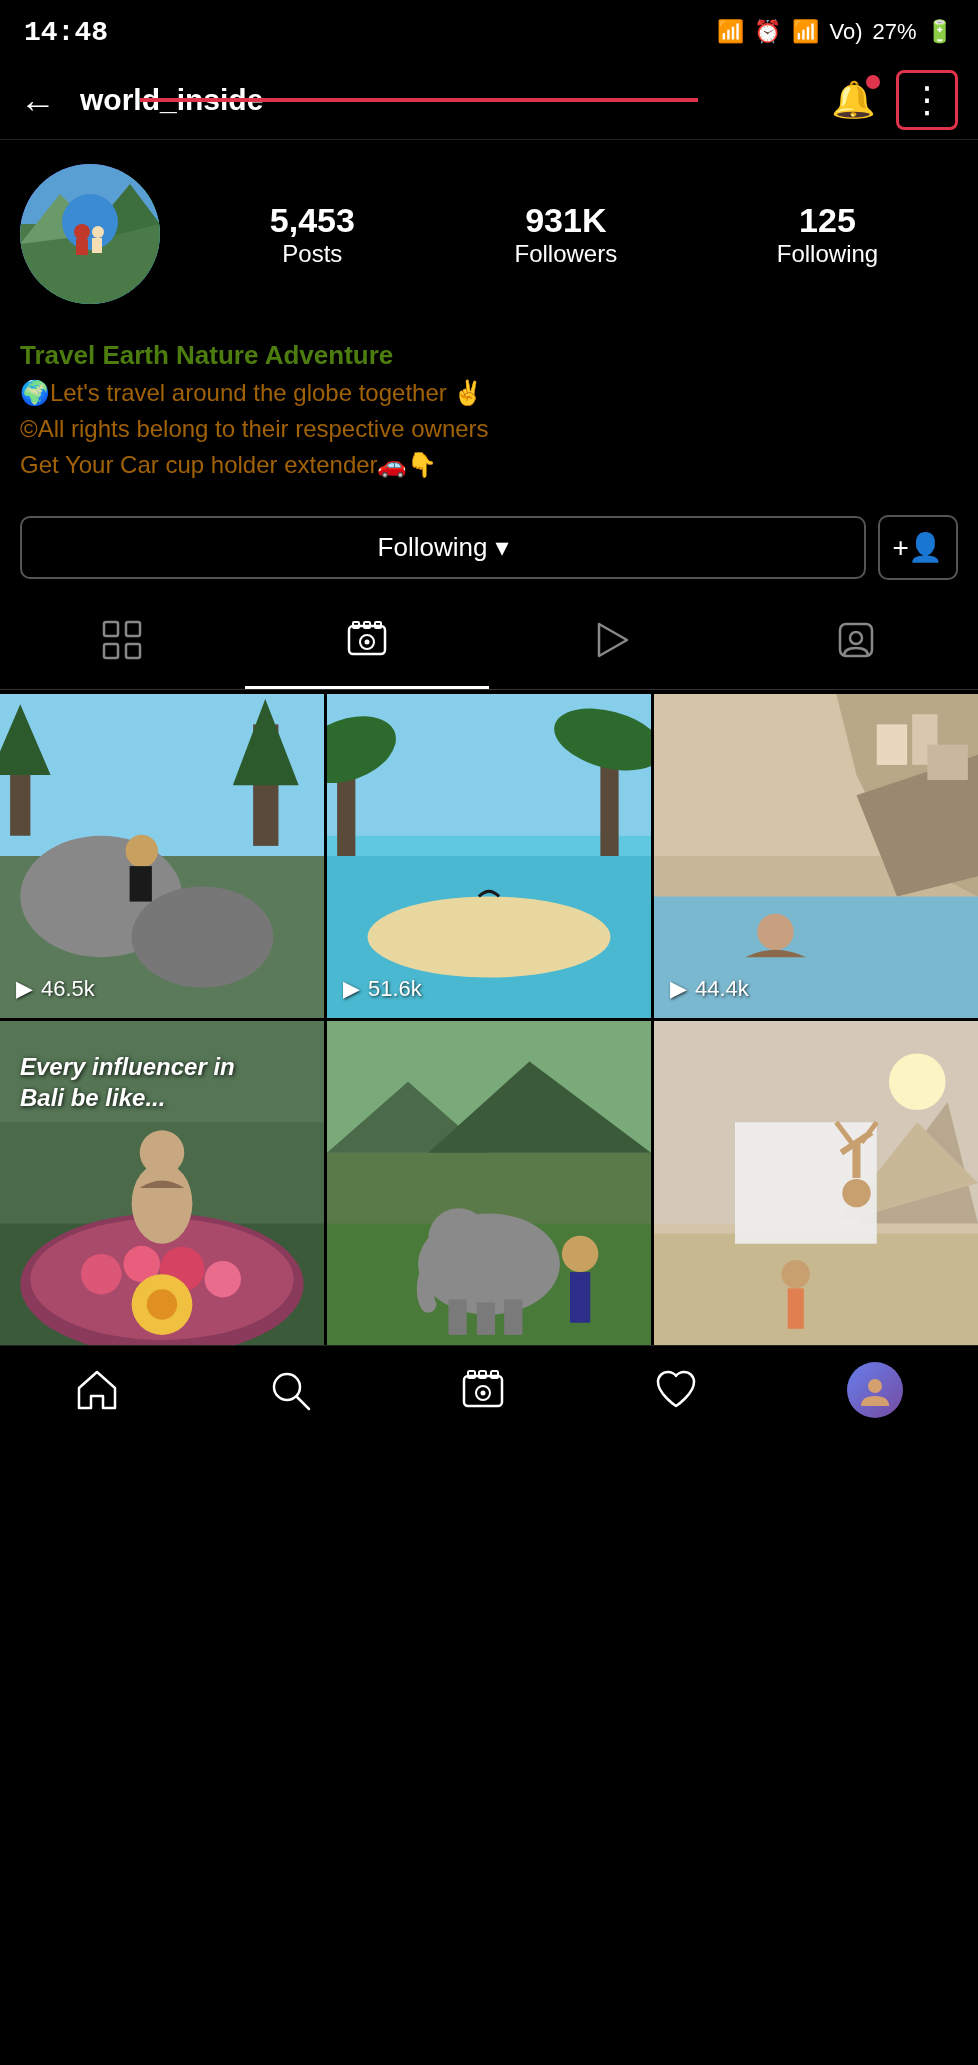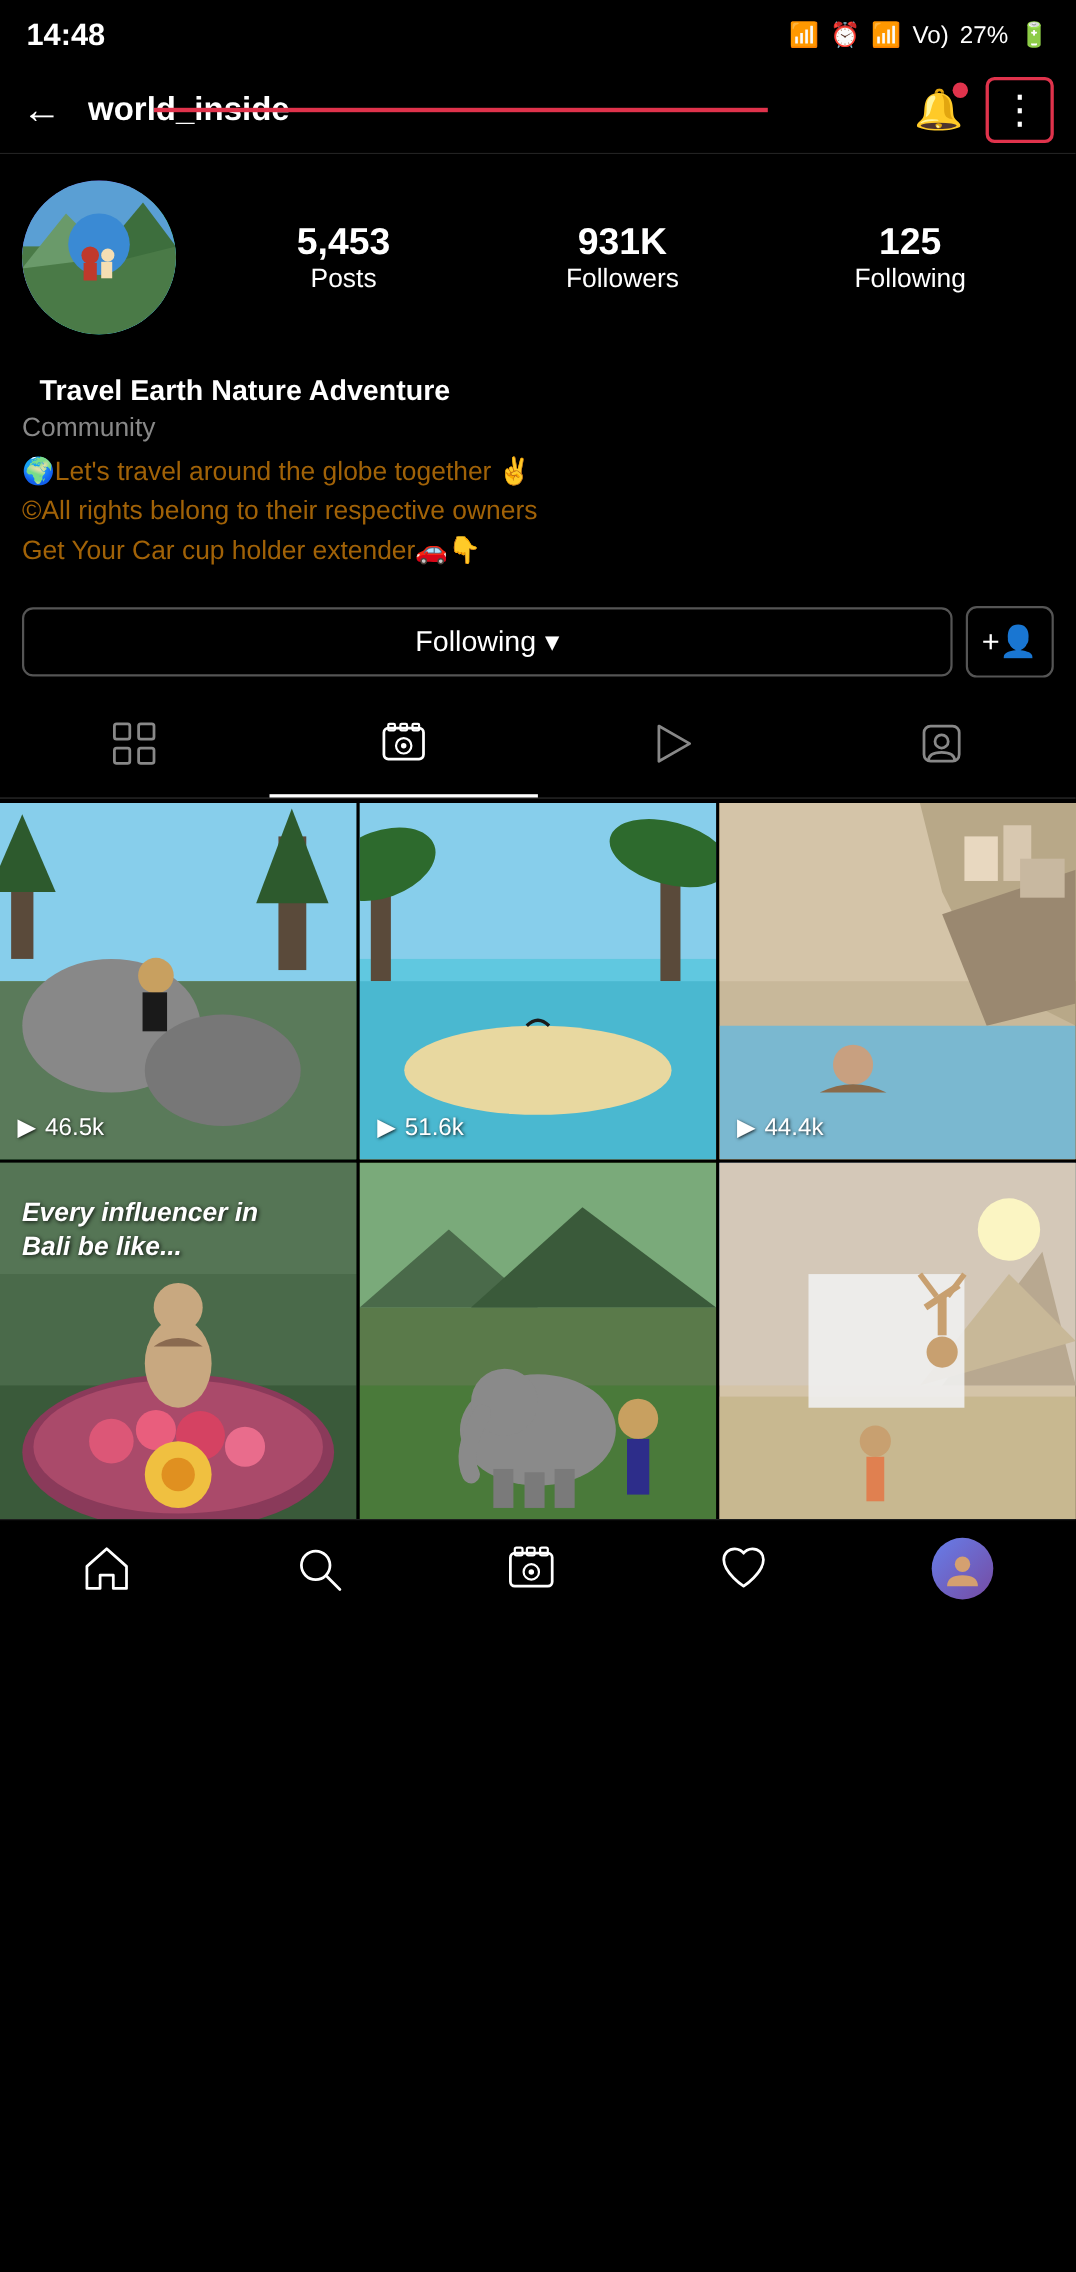--- a/index.html
+++ b/index.html
@@ -18,20 +18,21 @@
       display: flex;
       justify-content: space-between;
       align-items: center;
       padding: 12px 24px 8px;
       height: 60px;
     }
     .status-time {
       font-size: 28px;
       font-weight: 600;
       color: #fff;
+      font-family: Liberation Mono, monospace;
     }
     .status-icons {
       display: flex;
       align-items: center;
       gap: 10px;
       font-size: 22px;
     }
     .status-icons span { color: #fff; }
     .battery-text { font-size: 22px; font-weight: 500; }
 
@@ -131,23 +132,22 @@
       display: block;
     }
 
     
     .bio-section {
       padding: 0 20px 20px;
     }
     .bio-name {
       font-size: 26px;
       font-weight: 700;
-      color: #ffffff;
+      color: #4d7c0f;
       margin-bottom: 4px;
-      margin-left: 16px;
     }
     .bio-community {
       font-size: 24px;
       color: #888;
       margin-bottom: 8px;
     }
     .bio-text {
       font-size: 24px;
       color: #a16207;
       line-height: 1.5;
@@ -343,21 +343,20 @@
       <div class="stat-item">
         <span class="stat-number">125</span>
         <span class="stat-label">Following</span>
       </div>
     </div>
   </div>
 </div>
 
 <div class="bio-section">
   <div class="bio-name">Travel Earth Nature Adventure</div>
-  <div class="bio-community">Community</div>
   <div class="bio-text">
     🌍Let's travel around the globe together ✌️<br>
     ©All rights belong to their respective owners<br>
     Get Your Car cup holder extender🚗👇
   </div>
 </div>
 
 <div class="action-buttons">
   <button class="btn btn-following">
     <span>Following</span>

